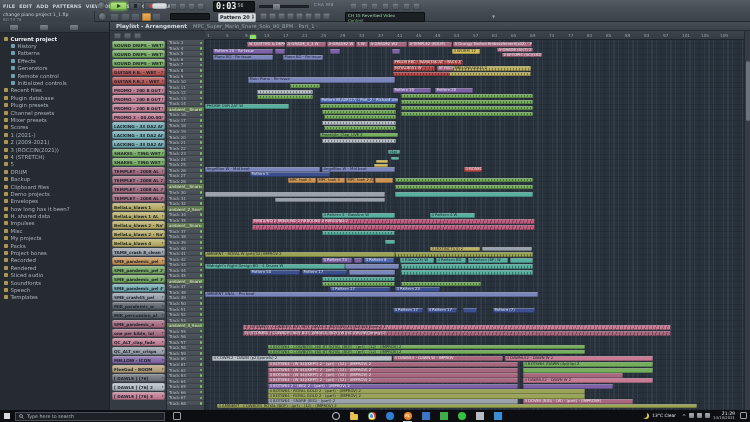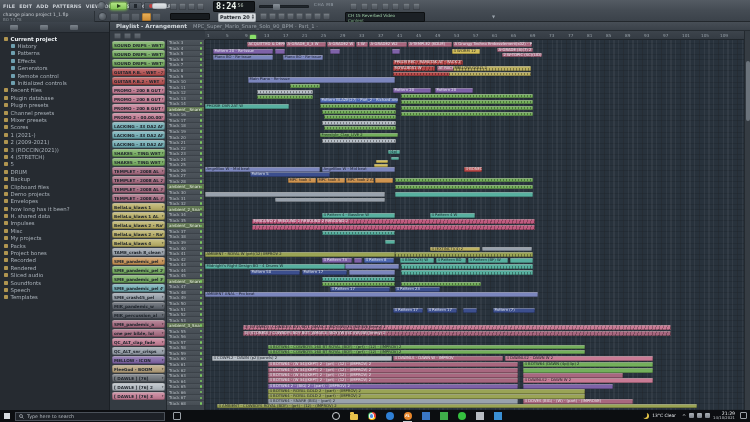--- a/index.html
+++ b/index.html
@@ -166,21 +166,21 @@
         </div>
     </div>
     <div id="songpat"></div>
     <div id="icons1">
         <div class="icochip"></div>
         <div class="icochip"></div>
         <div class="icochip"></div>
         <div class="icochip"></div>
       </div>
     <div id="timelcd">
-      <span class="big">8:24</span>
+      <span class="big">0:03</span>
       <span class="small">56</span>
     </div>
     <div id="shuttle">
         <div class="thumb"></div>
       </div>
     <div id="monitor">CHA   MB</div>
     <div id="icons1b">
         <div class="icochip"></div>
         <div class="icochip"></div>
         <div class="icochip"></div>

